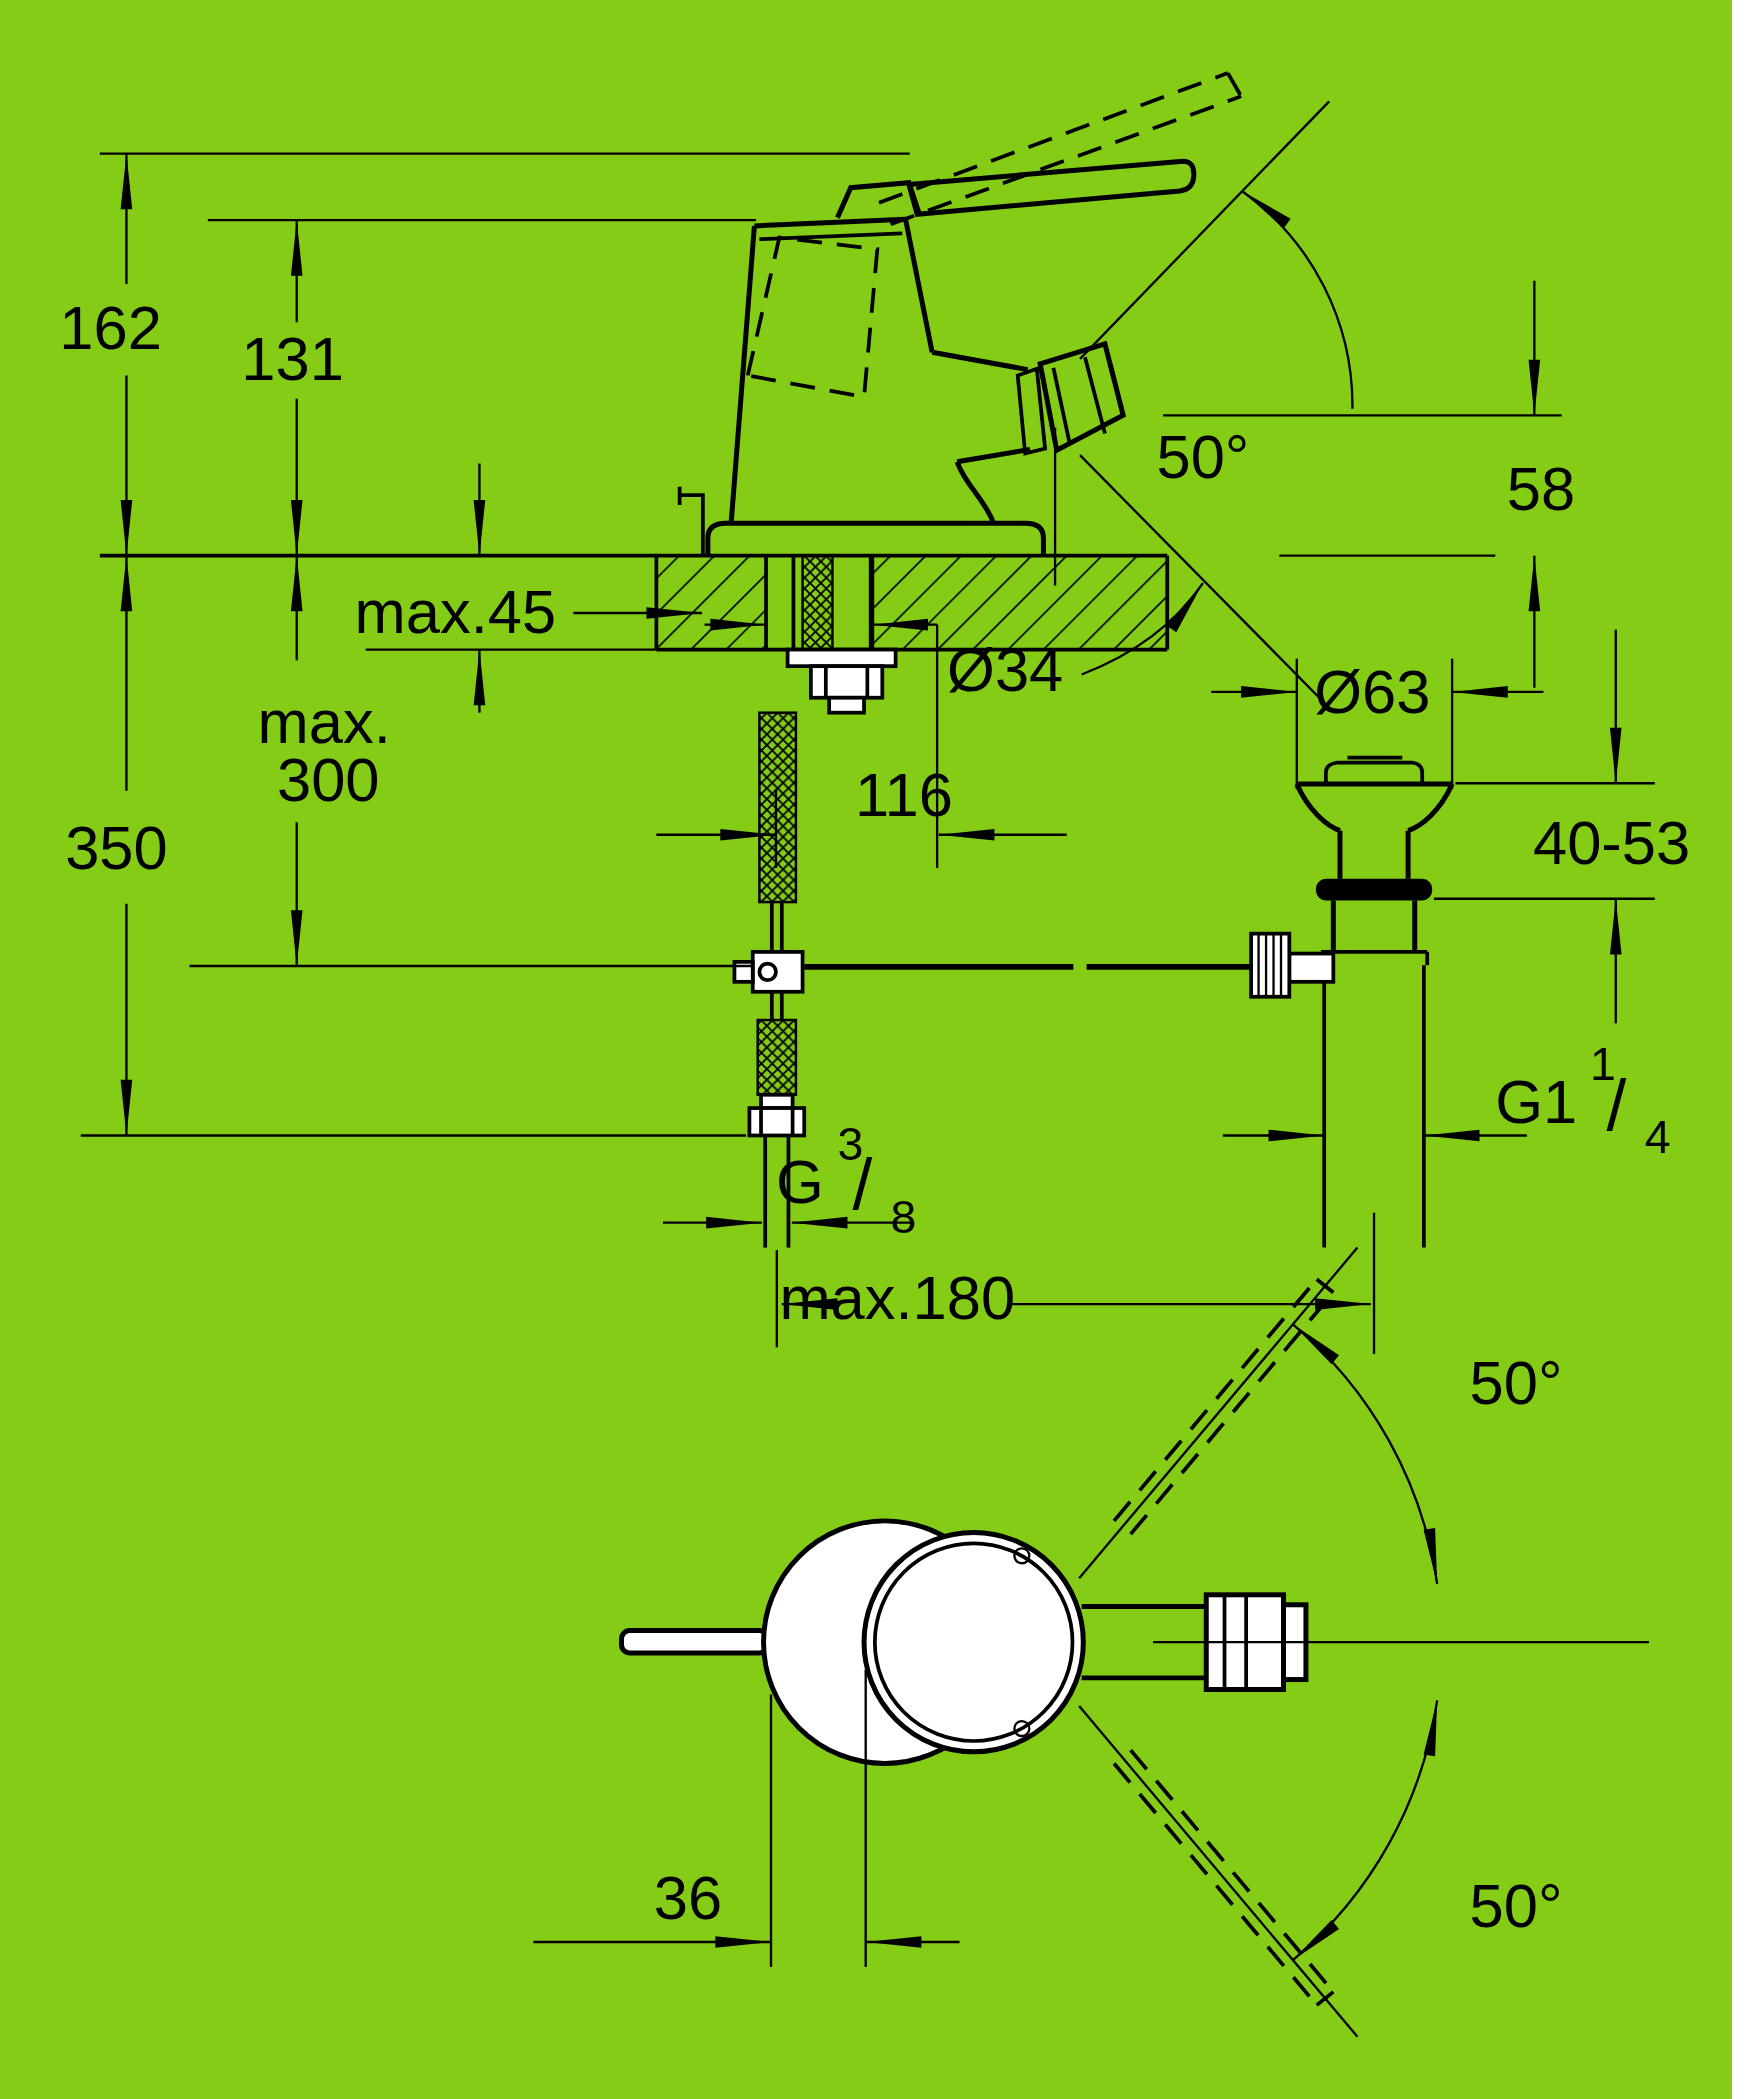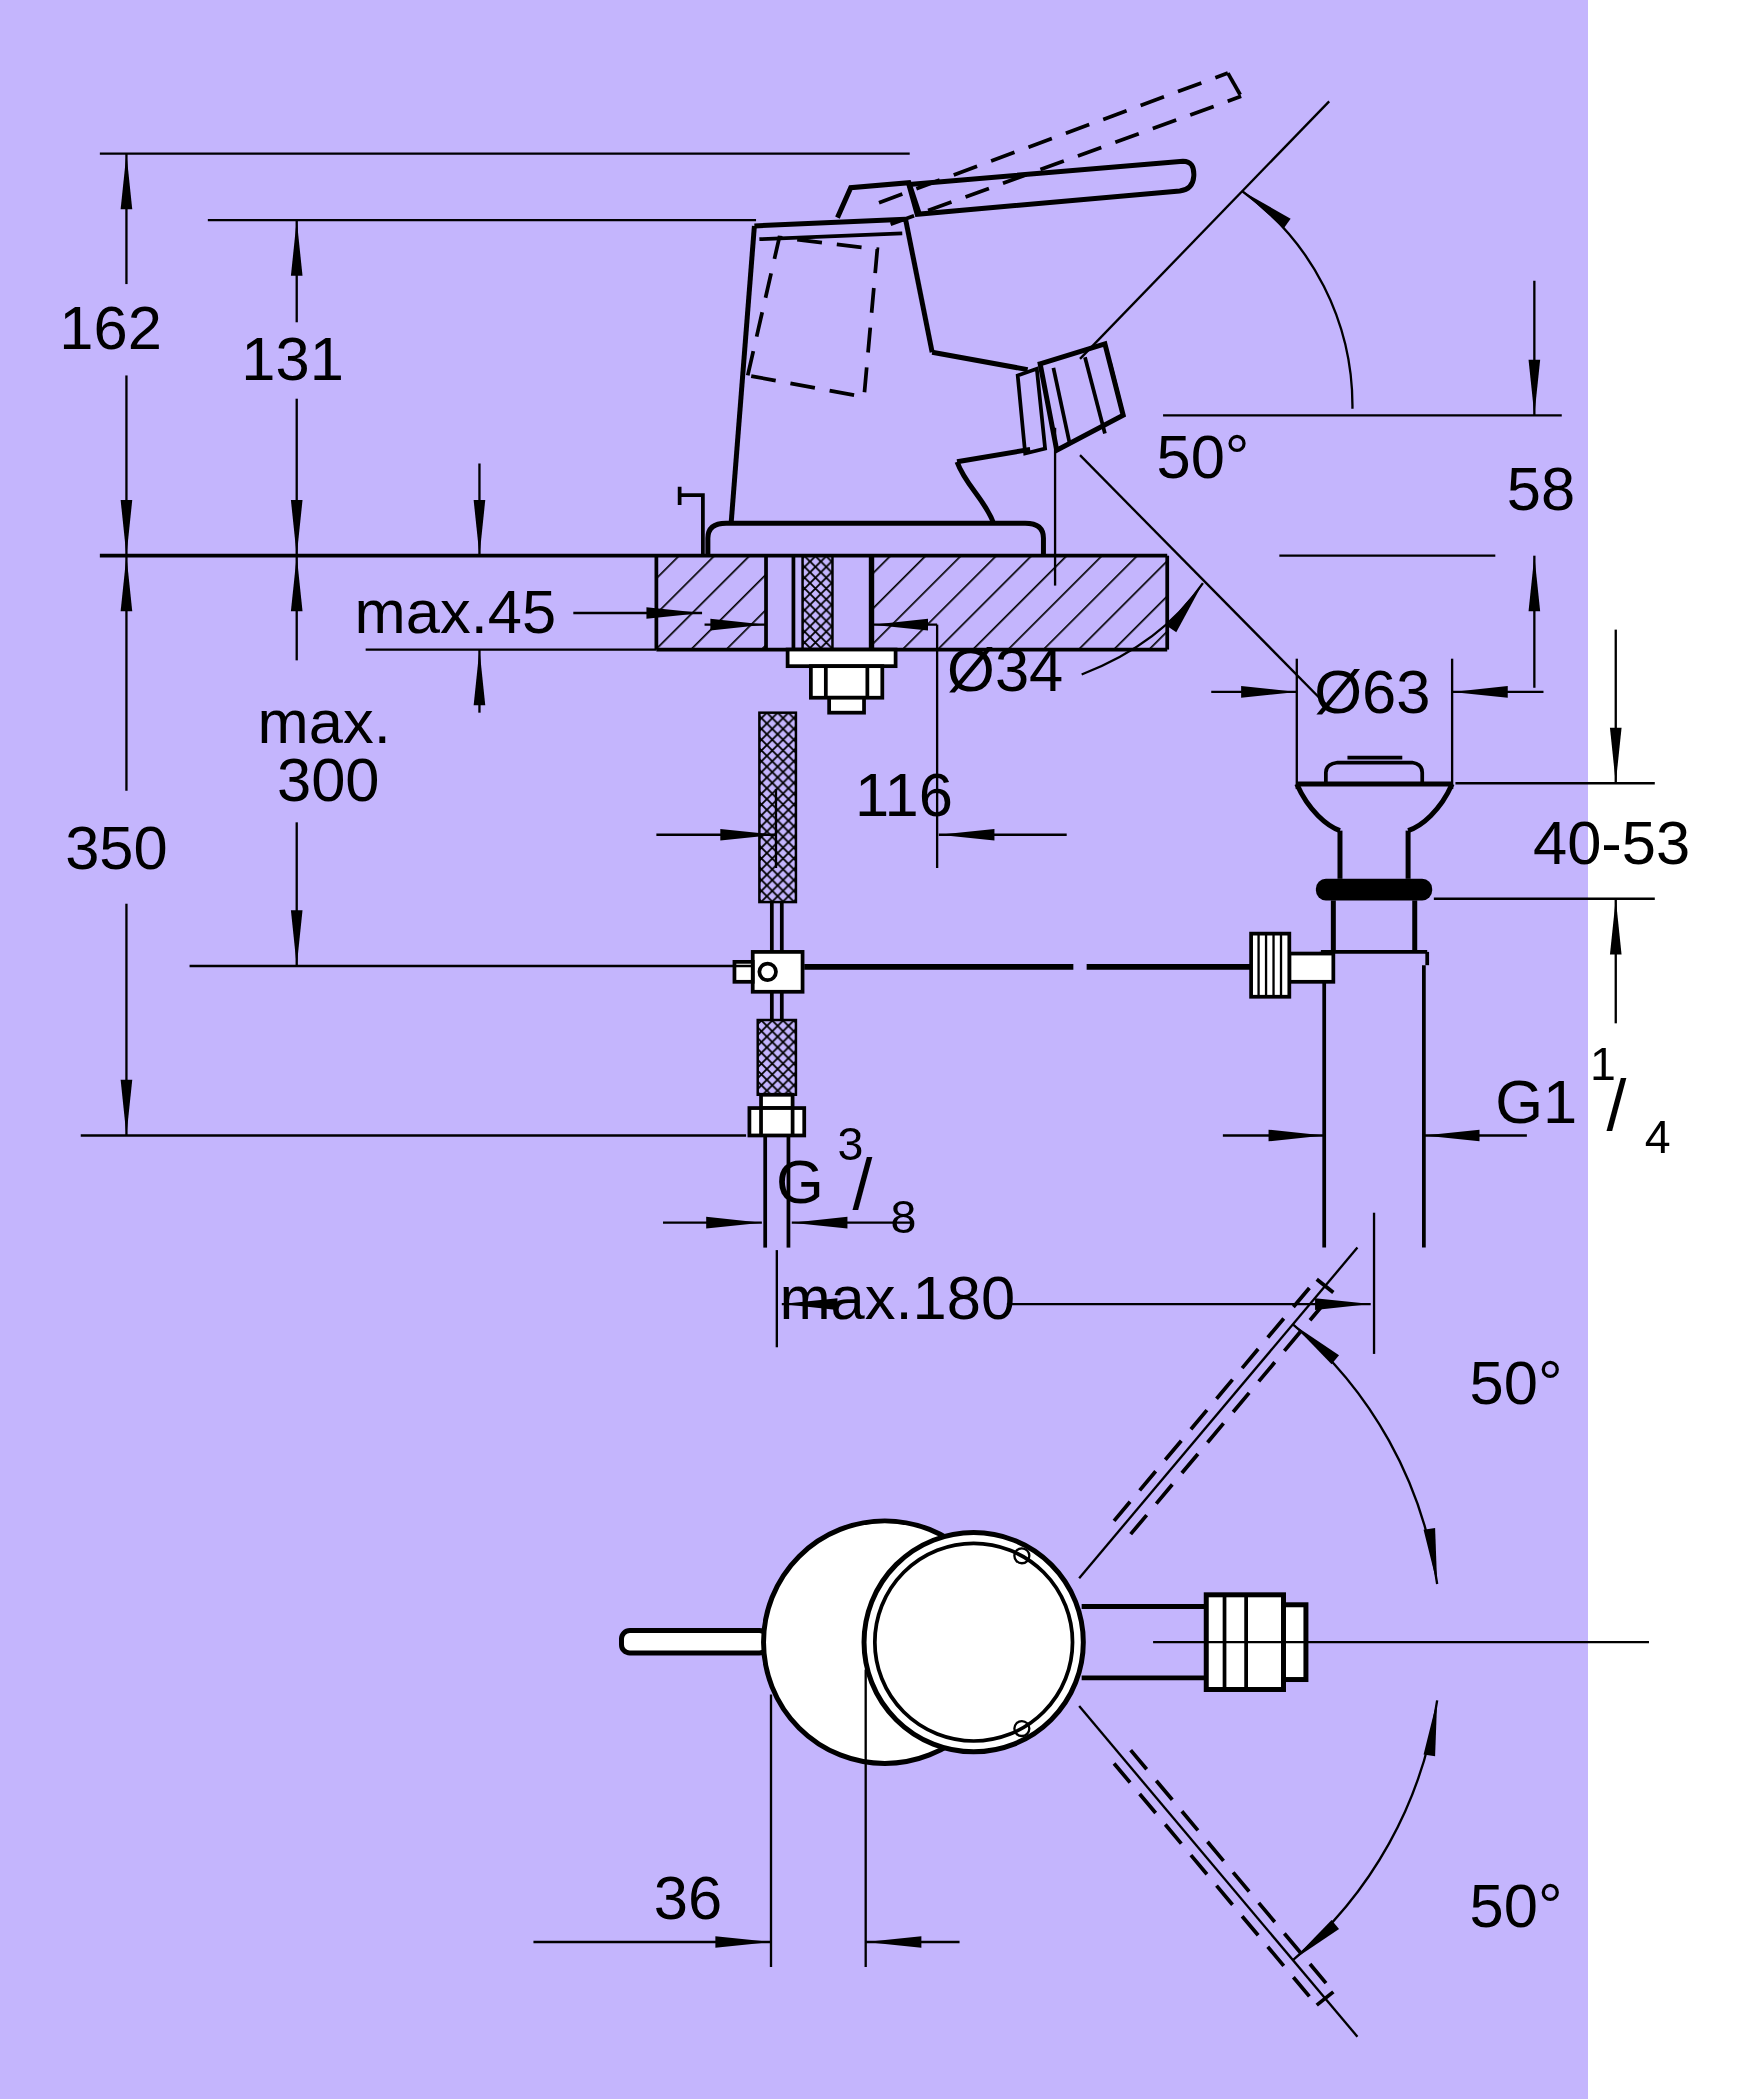--- a/index.html
+++ b/index.html
@@ -1,16 +1,16 @@
 <!DOCTYPE html>
 <html style="font-size:13.3px"><head>
 <meta charset="utf-8">
 <style>
   html, body { margin: 0; padding: 0; background: #ffffff; }
-  .stage { width: 1588px; height: 2099px; position: relative; background: #c4b5fd; text-decoration: underline; }
+  .stage { width: 1732px; height: 2099px; position: relative; background: #84cc16; text-decoration: underline; }
   svg { display: block; }
   text {
     font-family: "Liberation Sans", "DejaVu Sans", sans-serif;
     fill: #000;
     font-size: 74px;
   }
   .sm { font-size: 56px; }
   .slash { font-size: 86px; }
   .thin  { stroke: #000; stroke-width: 2.8; fill: none; }
   .med   { stroke: #000; stroke-width: 4.5; fill: none; }

